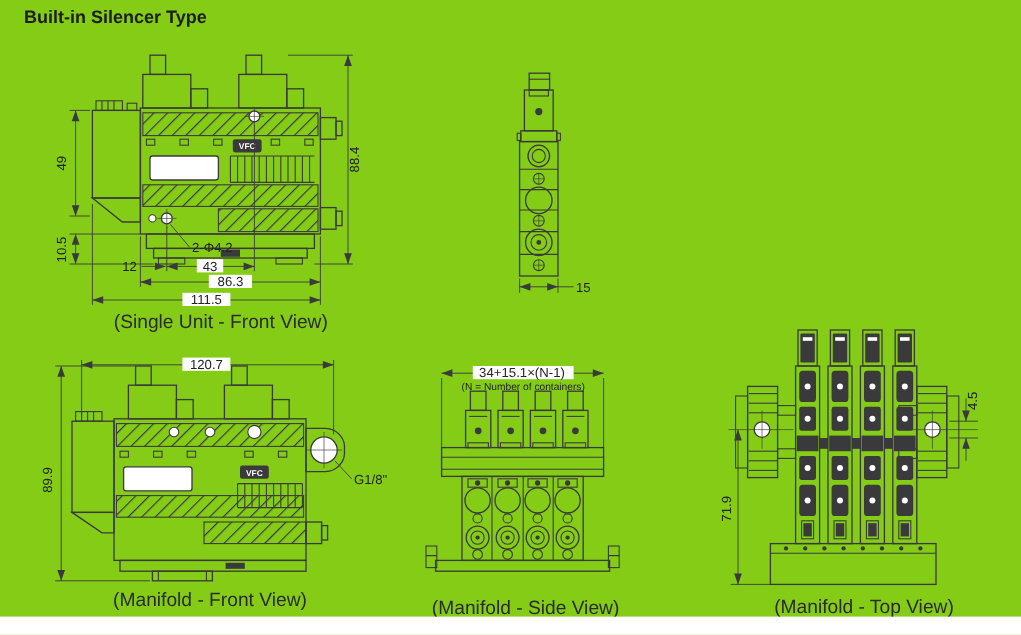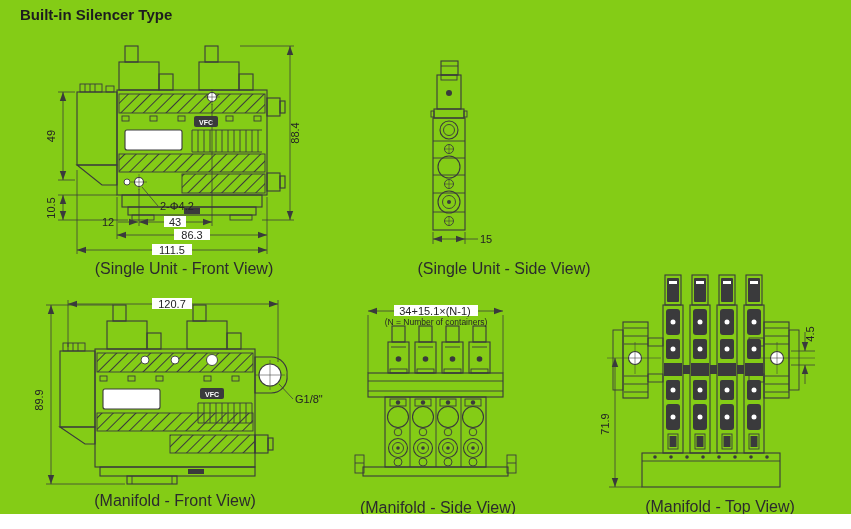--- a/index.html
+++ b/index.html
@@ -542,17 +542,16 @@
         <line class="dim" x1="186" y1="89" x2="210" y2="89"></line>
         <line class="dim" x1="186" y1="103" x2="210" y2="103"></line>
         <line class="dim" x1="200" y1="70" x2="200" y2="89" marker-end="url(#ae)"></line>
         <line class="dim" x1="200" y1="122" x2="200" y2="103" marker-end="url(#ae)"></line>
         <text class="dt" x="209" y="72" text-anchor="middle" transform="rotate(-90 209 72)">4.5</text>
       </g>
     </g>
   </svg>
 
   <div class="caption" style="left:172px;top:260px;margin-left:12px;">(Single Unit - Front View)</div>
-  <div class="caption" style="left:504px;top:260px;">(Single Unit - Side View)</div>
   <div class="caption" style="left:175px;top:492px;text-align:right;">(Manifold - Front View)</div>
   <div class="caption" style="left:720px;top:498px;">(Manifold - Top View)</div>
   <div class="caption" style="left:438px;top:499px;">(Manifold - Side View)</div>
 </div>
 
 </body></html>

